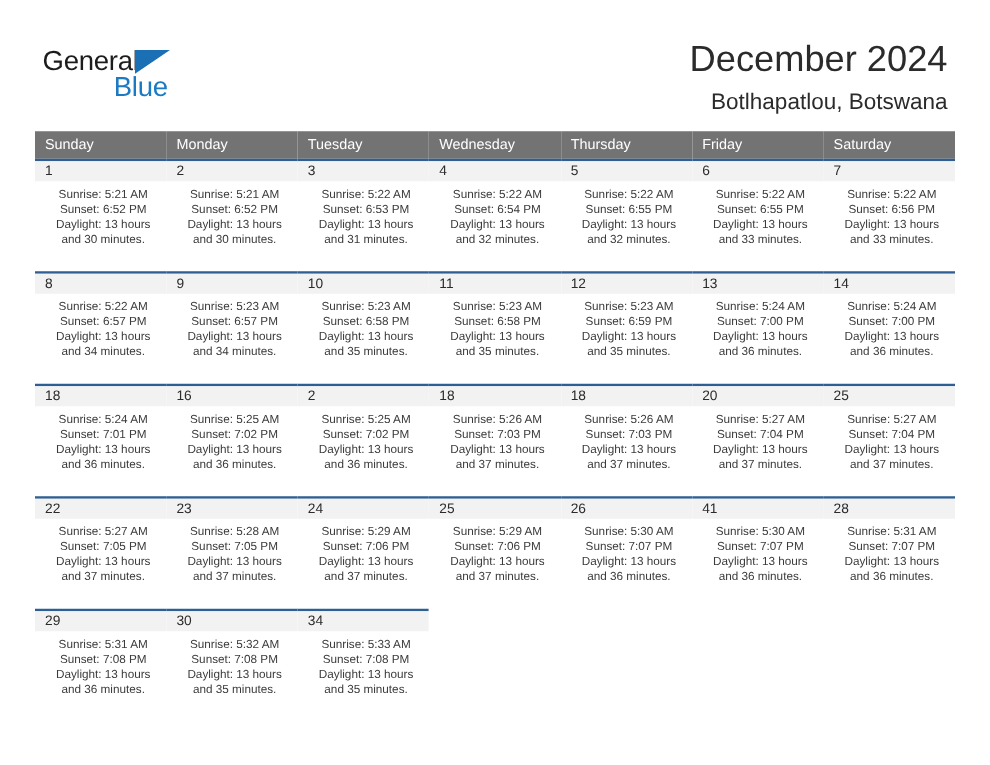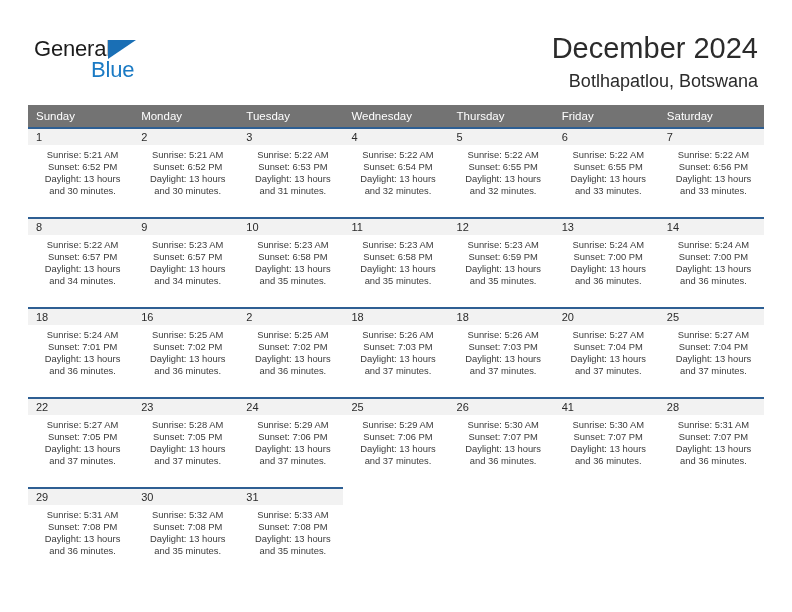--- a/index.html
+++ b/index.html
@@ -555,21 +555,21 @@
               <div class="cell-body">
                 <div>Sunrise: 5:32 AM</div>
                 <div>Sunset: 7:08 PM</div>
                 <div>Daylight: 13 hours</div>
                 <div>and 35 minutes.</div>
               </div>
             </div>
           </td>
           <td>
             <div class="cell filled">
-              <div class="daynum-band">31</div>
+              <div class="daynum-band">34</div>
               <div class="cell-body">
                 <div>Sunrise: 5:33 AM</div>
                 <div>Sunset: 7:08 PM</div>
                 <div>Daylight: 13 hours</div>
                 <div>and 35 minutes.</div>
               </div>
             </div>
           </td>
           <td>
             <div class="cell empty"></div>

